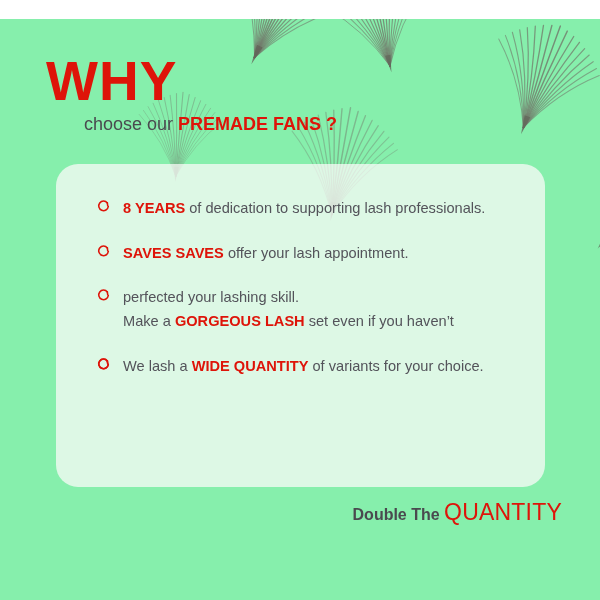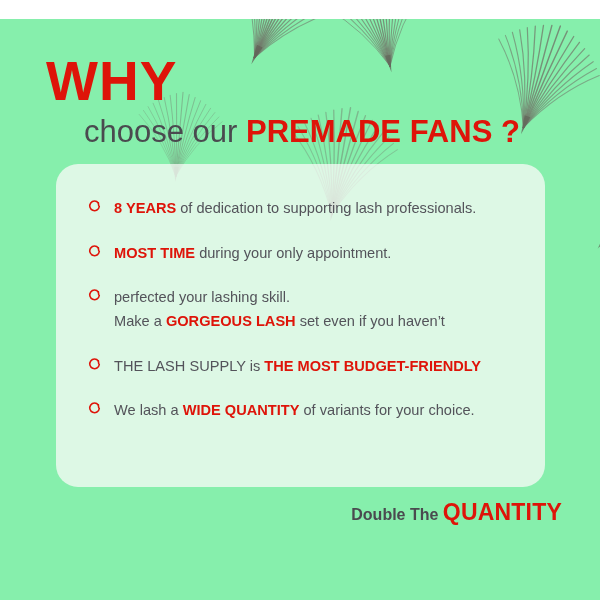--- a/index.html
+++ b/index.html
@@ -36,21 +36,21 @@
   .why {
     font-size: 55px;
     font-weight: 700;
     letter-spacing: 1px;
     line-height: 0.98;
     color: #de1409;
     margin: 0;
   }
   .subhead {
     margin: 6px 0 0 38px;
-    font-size: 31px;
+    font-size: 18px;
     line-height: 1.1;
     color: #4a4a4f;
     font-weight: 400;
     white-space: nowrap;
   }
   .subhead .hl {
     color: #de1409;
     font-weight: 700;
   }
 
@@ -62,21 +62,21 @@
     width: 489px;
     height: 323px;
     border-radius: 22px;
     background: rgba(255, 251, 251, 0.72);
     z-index: 2;
   }
 
   
   .bullets {
     position: absolute;
-    left: 87px;
+    left: 96px;
     top: 178px;
     width: 460px;
     z-index: 4;
     margin: 0;
     padding: 0;
     list-style: none;
   }
   .bullet {
     position: relative;
     padding-left: 27px;
@@ -109,21 +109,21 @@
     color: #4a4a4f;
   }
   .tagline-line {
     font-size: 16px;
     font-weight: 700;
     line-height: 1.28;
     white-space: nowrap;
   }
   .tagline-line .big {
     font-size: 23px;
-    font-weight: 700;
+    font-weight: 400;
     color: #de1409;
     letter-spacing: 0.2px;
   }
 </style>
 </head>
 <body>
 
 <div id="poster">
 
   <div class="lash-layer" id="lash-layer">
@@ -265,36 +265,35 @@
           <path d="M15.1 5.2 A6.4 6.4 0 1 0 16.4 10" fill="none" stroke="#de1409" stroke-width="2.1" stroke-linecap="round"></path>
           <path d="M15.1 5.2 L15.6 9.0" fill="none" stroke="#de1409" stroke-width="2.1" stroke-linecap="round"></path>
         </svg>
         <div><b>8 YEARS</b><span> of dedication to supporting lash professionals.</span></div>
       </li>
       <li class="bullet">
         <svg viewBox="0 0 20 20" class="bullet-icon">
           <path d="M15.1 5.2 A6.4 6.4 0 1 0 16.4 10" fill="none" stroke="#de1409" stroke-width="2.1" stroke-linecap="round"></path>
           <path d="M15.1 5.2 L15.6 9.0" fill="none" stroke="#de1409" stroke-width="2.1" stroke-linecap="round"></path>
         </svg>
-        <div><b>MOST TIME</b><span> during your only appointment.</span></div>
+        <div><b>SAVES SAVES</b><span> offer your lash appointment.</span></div>
       </li>
       <li class="bullet">
         <svg viewBox="0 0 20 20" class="bullet-icon">
           <path d="M15.1 5.2 A6.4 6.4 0 1 0 16.4 10" fill="none" stroke="#de1409" stroke-width="2.1" stroke-linecap="round"></path>
           <path d="M15.1 5.2 L15.6 9.0" fill="none" stroke="#de1409" stroke-width="2.1" stroke-linecap="round"></path>
         </svg>
         <div><span>perfected your lashing skill.</span></div>
         <div><span>Make a </span><b>GORGEOUS LASH</b><span> set even if you haven’t</span></div>
       </li>
       <li class="bullet">
         <svg viewBox="0 0 20 20" class="bullet-icon">
           <path d="M15.1 5.2 A6.4 6.4 0 1 0 16.4 10" fill="none" stroke="#de1409" stroke-width="2.1" stroke-linecap="round"></path>
           <path d="M15.1 5.2 L15.6 9.0" fill="none" stroke="#de1409" stroke-width="2.1" stroke-linecap="round"></path>
         </svg>
-        <div><span>THE LASH SUPPLY is </span><b>THE MOST BUDGET-FRIENDLY</b></div>
       </li>
       <li class="bullet">
         <svg viewBox="0 0 20 20" class="bullet-icon">
           <path d="M15.1 5.2 A6.4 6.4 0 1 0 16.4 10" fill="none" stroke="#de1409" stroke-width="2.1" stroke-linecap="round"></path>
           <path d="M15.1 5.2 L15.6 9.0" fill="none" stroke="#de1409" stroke-width="2.1" stroke-linecap="round"></path>
         </svg>
         <div><span>We lash a </span><b>WIDE QUANTITY</b><span> of variants for your choice.</span></div>
       </li>
     </ul>
 

